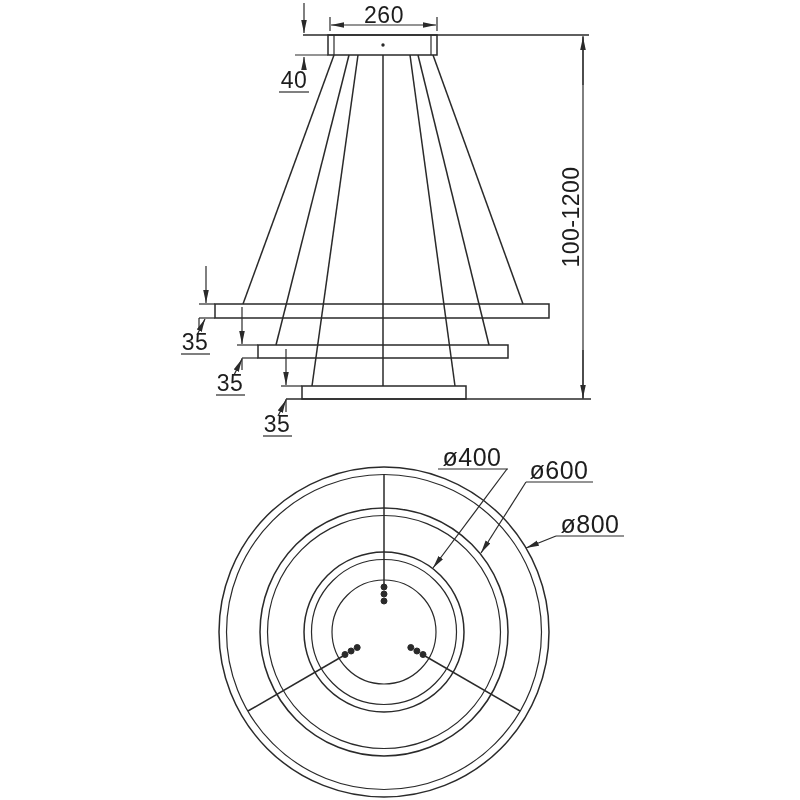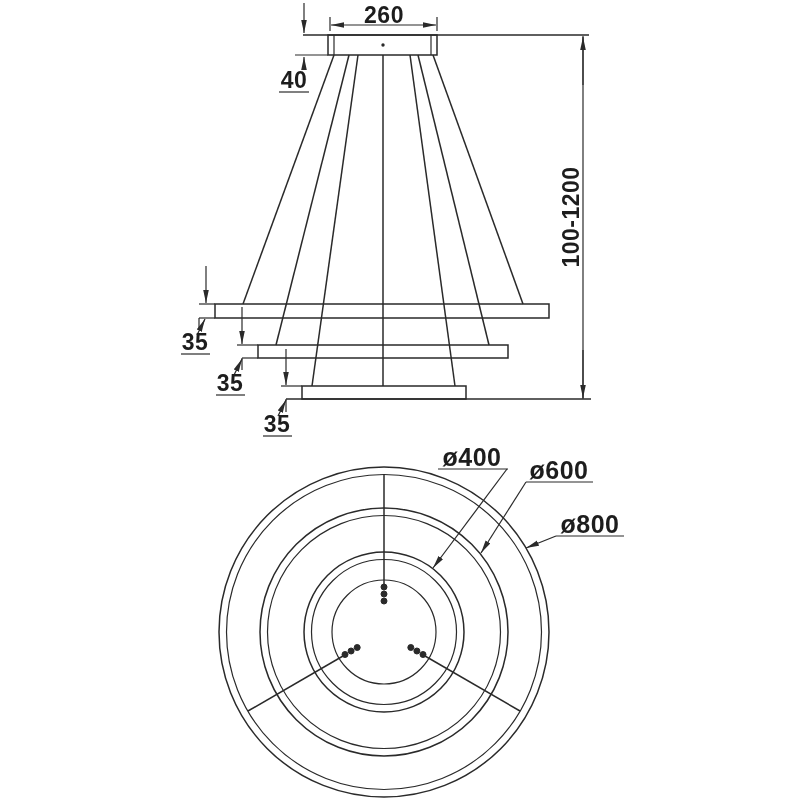--- a/index.html
+++ b/index.html
@@ -1,16 +1,16 @@
 <!DOCTYPE html>
 <html><head>
 <meta charset="utf-8">
 <style>
   html,body{margin:0;padding:0;background:#fff;}
-  .stage{width:800px;height:800px;position:relative;background:#8b5cf6;overflow:hidden;font-weight:bold;}
+  .stage{width:800px;height:800px;position:relative;background:#8b5cf6;overflow:hidden;}
   svg{display:block;}
   .dim-text{
     font-family:"Liberation Sans","DejaVu Sans",sans-serif;
     font-size:23px;
     fill:#1d1d1d;
     letter-spacing:0.5px;
   }
   .dia-text{
     font-family:"Liberation Sans","DejaVu Sans",sans-serif;
     font-size:25px;

